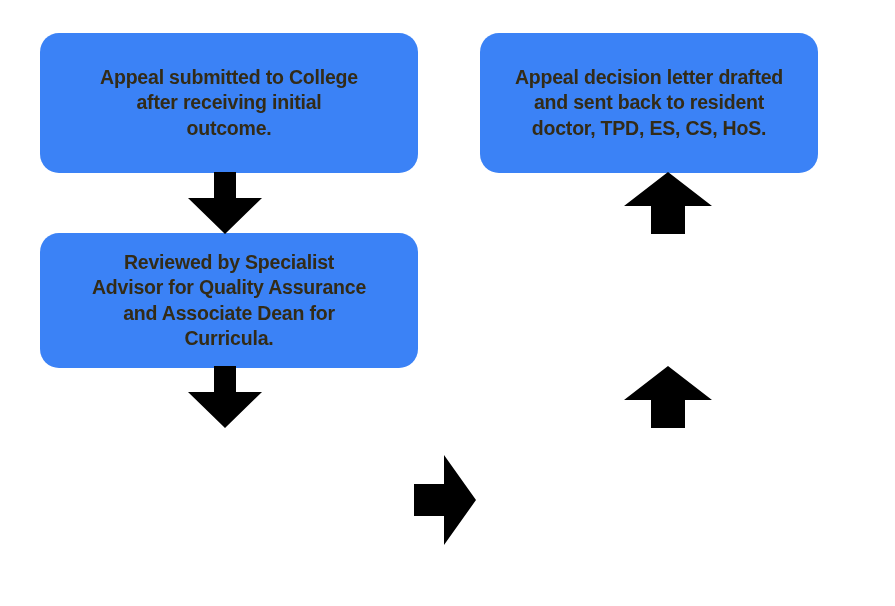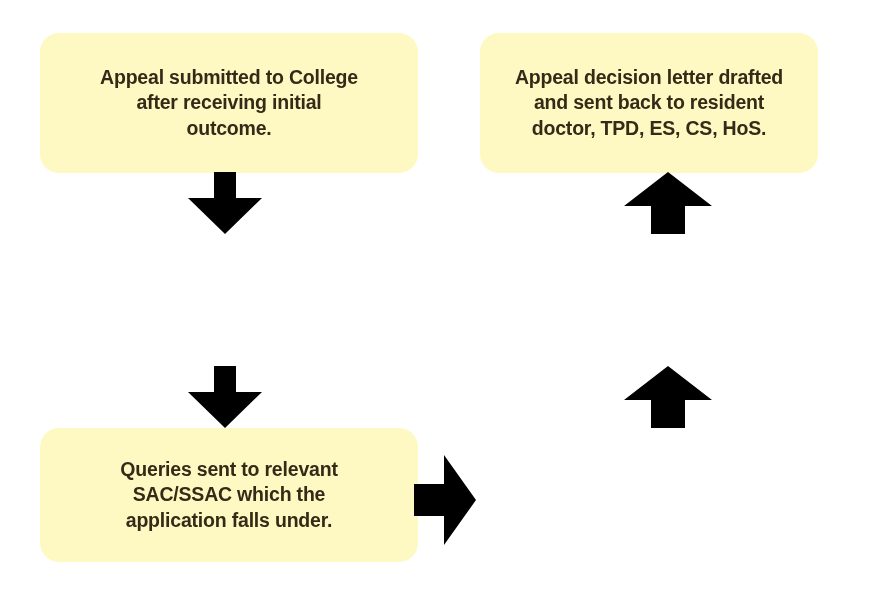--- a/index.html
+++ b/index.html
@@ -14,21 +14,21 @@
   #canvas {
     position: relative;
     width: 895px;
     height: 606px;
     background: #ffffff;
     overflow: hidden;
   }
   .node {
     position: absolute;
     box-sizing: border-box;
-    background: #fef9c3;
+    background: #3b82f6;
     border-radius: 19px;
     display: flex;
     align-items: center;
     justify-content: center;
     text-align: center;
     padding: 6px 14px;
   }
   .node-label {
     font-family: "Liberation Sans", sans-serif;
     font-weight: bold;
@@ -62,26 +62,27 @@
 <body>
 
 <div id="canvas">
 
   <div class="node col-left row-1">
     <span class="node-label">Appeal submitted to College
 after receiving initial
 outcome.</span>
   </div>
 
+  <div class="node col-left row-2">
+    <span class="node-label">Reviewed by Specialist
+Advisor for Quality Assurance
+and Associate Dean for
+Curricula.</span>
+  </div>
 
-  <div class="node col-left row-3">
-    <span class="node-label">Queries sent to relevant
-SAC/SSAC which the
-application falls under.</span>
-  </div>
 
   <div class="node col-right row-1">
     <span class="node-label">Appeal decision letter drafted
 and sent back to resident
 doctor, TPD, ES, CS, HoS.</span>
   </div>
 
 
 
   <span class="arrow arrow-down-1">

